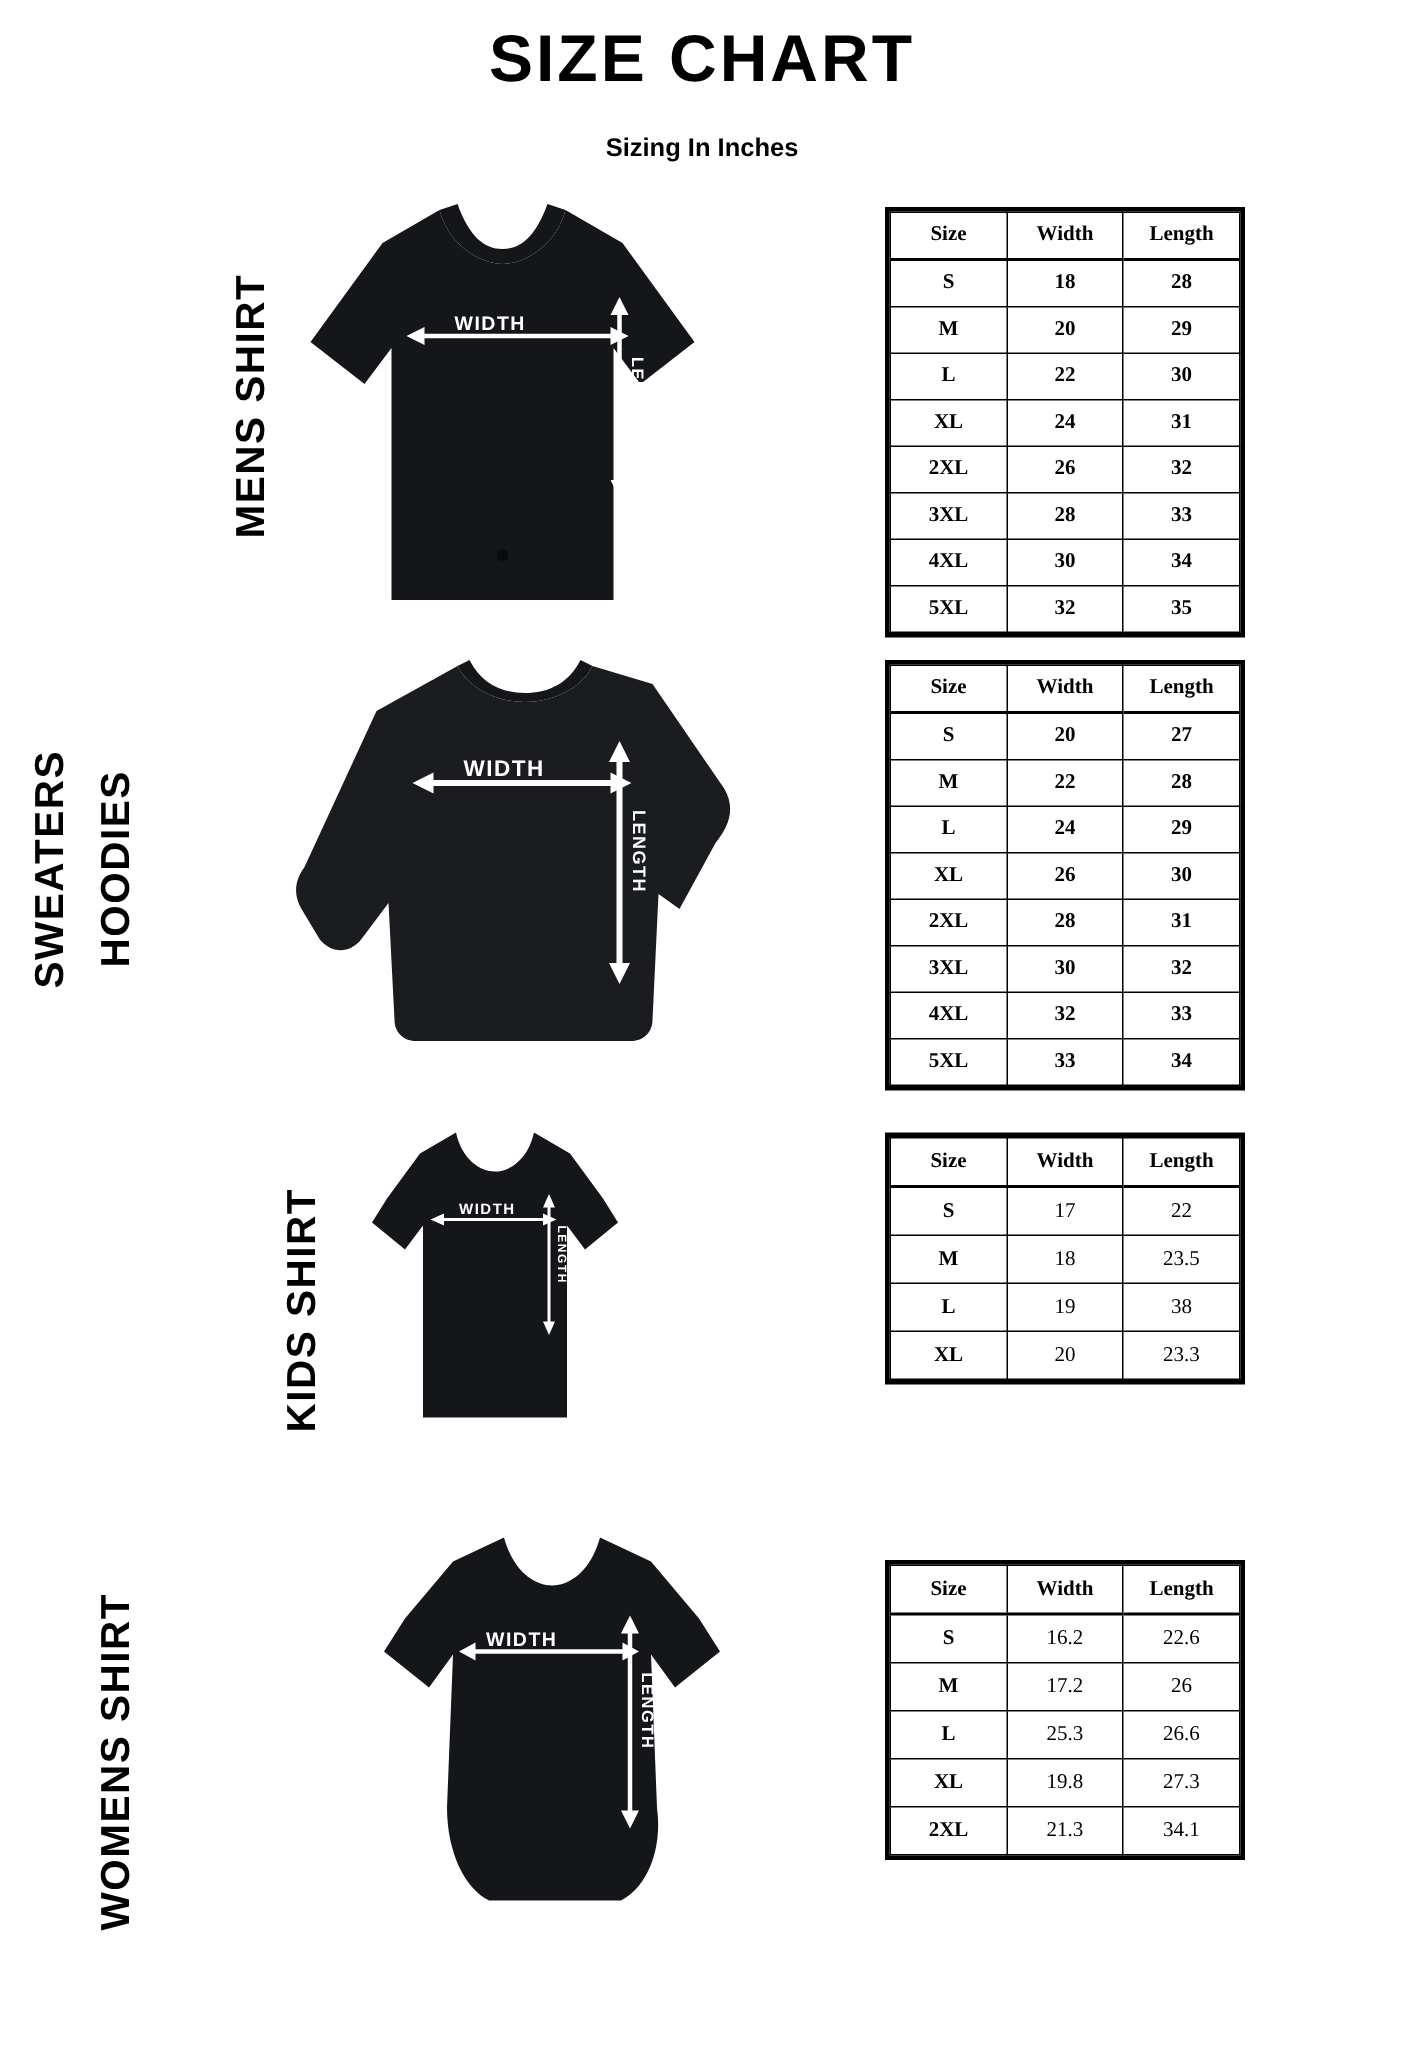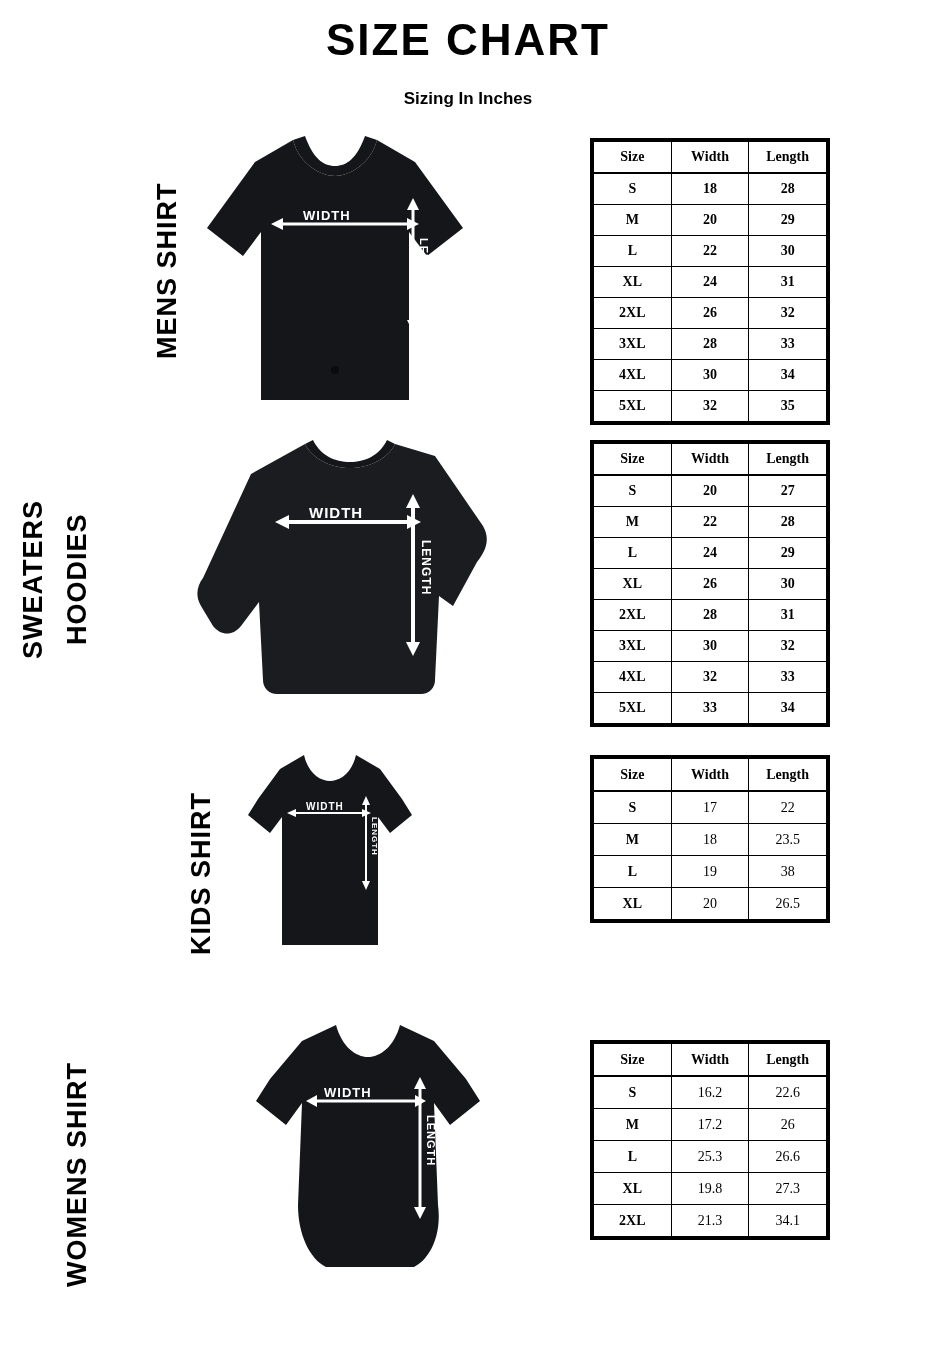--- a/index.html
+++ b/index.html
@@ -340,21 +340,21 @@
           <td class="val">23.5</td>
         </tr>
         <tr>
           <td>L</td>
           <td class="val">19</td>
           <td class="val">38</td>
         </tr>
         <tr>
           <td>XL</td>
           <td class="val">20</td>
-          <td class="val">26.5</td>
+          <td class="val">23.3</td>
         </tr>
       </tbody>
     </table>
   </div>
 </div>
 
 <div class="section sec-women">
   <div class="vlabel" style="left:62px; top:-5px; height:330px;">WOMENS SHIRT</div>
 
   <div class="garment" style="left:240px;">

